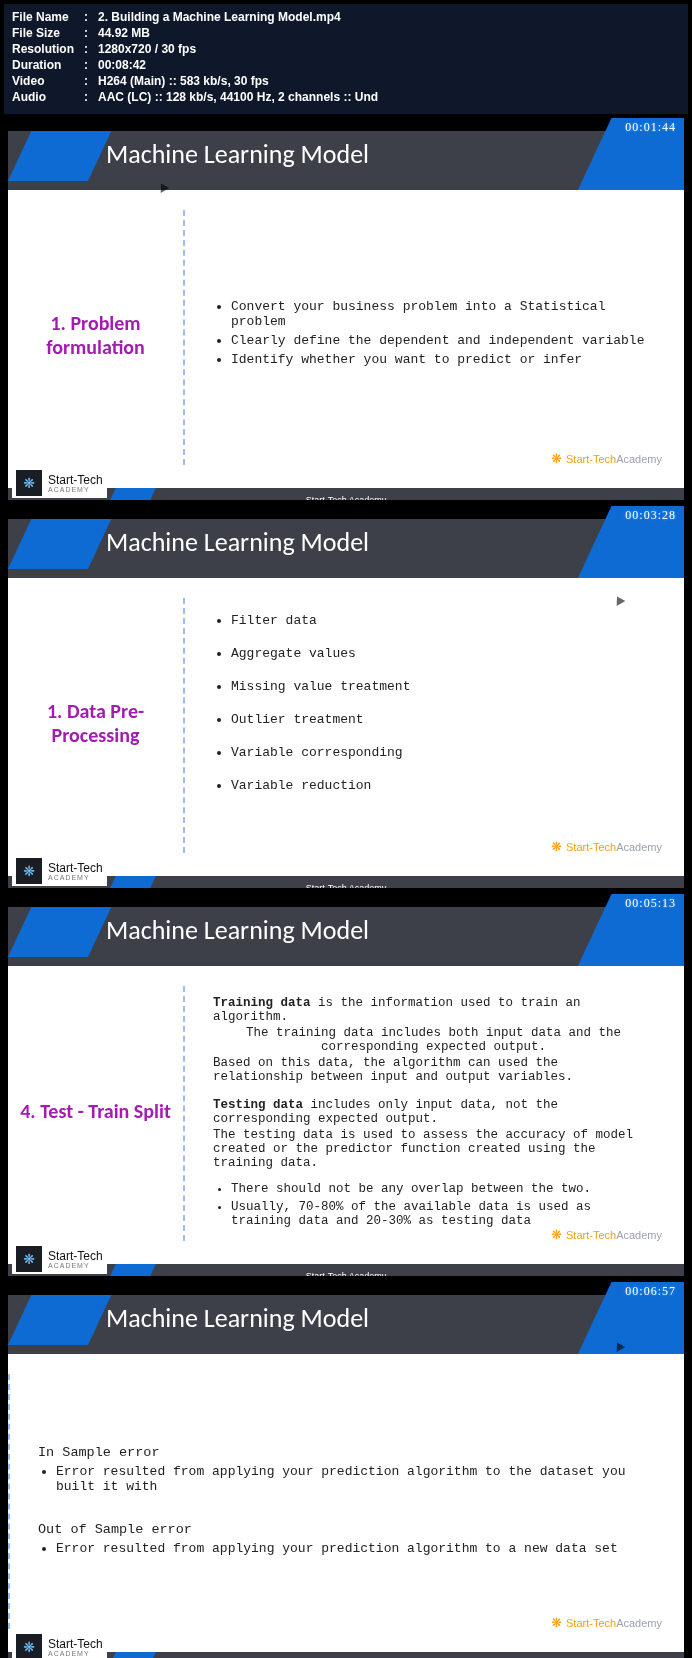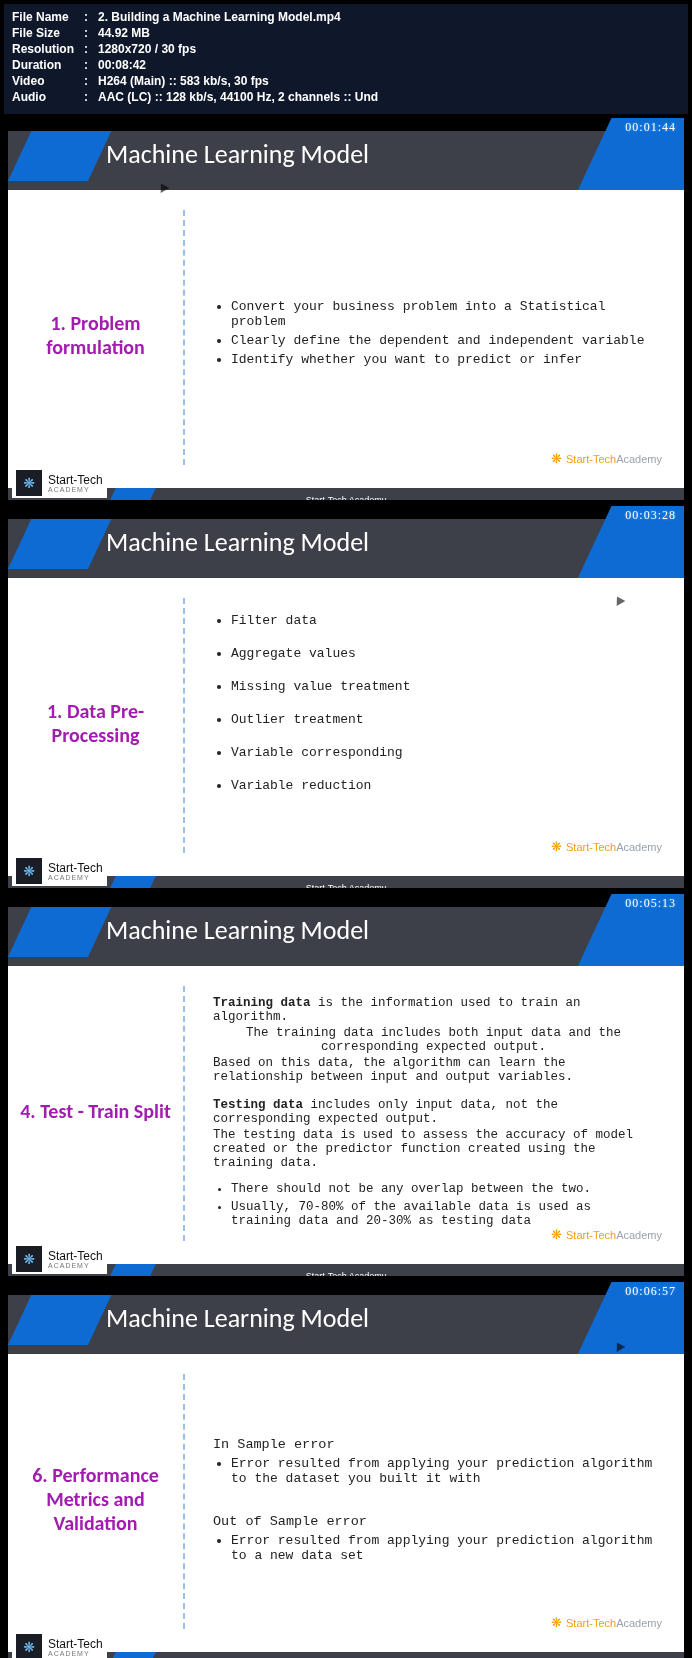--- a/index.html
+++ b/index.html
@@ -312,21 +312,21 @@
     <div class="header-title">Machine Learning Model</div>
   </div>
   <div class="slide-body">
     <div class="left-col">
         <div class="left-title">4. Test - Train Split</div>
       </div>
     <div class="divider"></div>
     <div class="right-col" style="font-size:12.5px; padding-top:20px;">
       <p><span class="bold">Training data</span><span> is the information used to train an algorithm.</span></p>
       <p style="margin-top:-6px;text-align:center;">The training data includes both input data and the corresponding expected output.</p>
-      <p style="margin-top:-6px; margin-bottom:14px;">Based on this data, the algorithm can learn the relationship between input and output variables.</p>
+      <p style="margin-top:-6px; margin-bottom:14px;">Based on this data, the algorithm can used the relationship between input and output variables.</p>
       <p><span class="bold">Testing data</span><span> includes only input data, not the corresponding expected output.</span></p>
       <p style="margin-top:-6px; margin-bottom:12px;">The testing data is used to assess the accuracy of model created or the predictor function created using the training data.</p>
       <ul>
         <li>There should not be any overlap between the two.</li>
         <li>Usually, 70-80% of the available data is used as training data and 20-30% as testing data</li>
       </ul>
     </div>
   </div>
   <div class="watermark">
       <span class="w-icon">❋</span>
@@ -347,23 +347,20 @@
 
 <div class="slide">
   <div class="timestamp">00:06:57</div>
   <div class="slide-header">
     <div class="header-top-strip"></div>
     <div class="header-blue-left"></div>
     <div class="header-blue-right"></div>
     <div class="header-title">Machine Learning Model</div>
   </div>
   <div class="slide-body">
-    <div class="left-col">
-        <div class="left-title">6. Performance Metrics and Validation</div>
-      </div>
     <div class="divider"></div>
     <div class="right-col vcenter" style="font-size:13px;">
       <p class="sub-head">In Sample error</p>
       <ul style="margin-bottom:18px;">
           <li>Error resulted from applying your prediction algorithm to the dataset you built it with</li>
         </ul>
       <p class="sub-head">Out of Sample error</p>
       <ul>
           <li>Error resulted from applying your prediction algorithm to a new data set</li>
         </ul>

